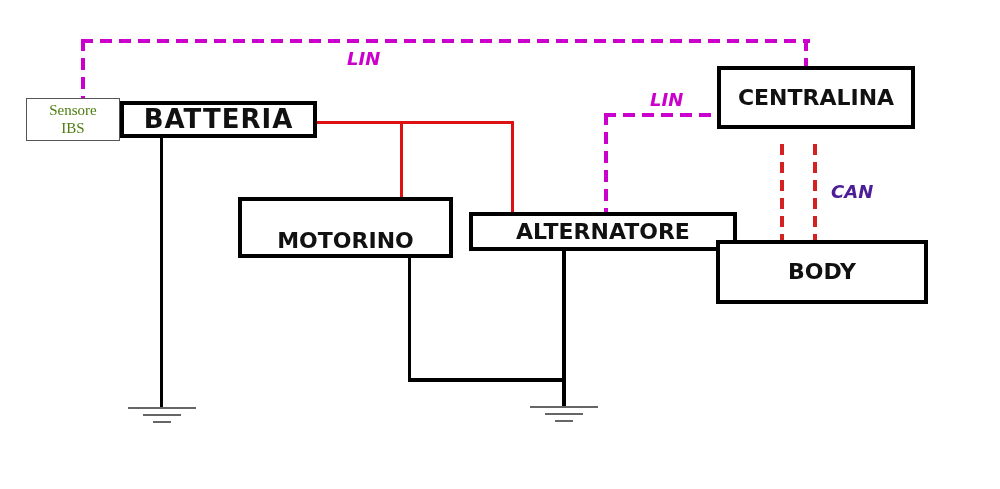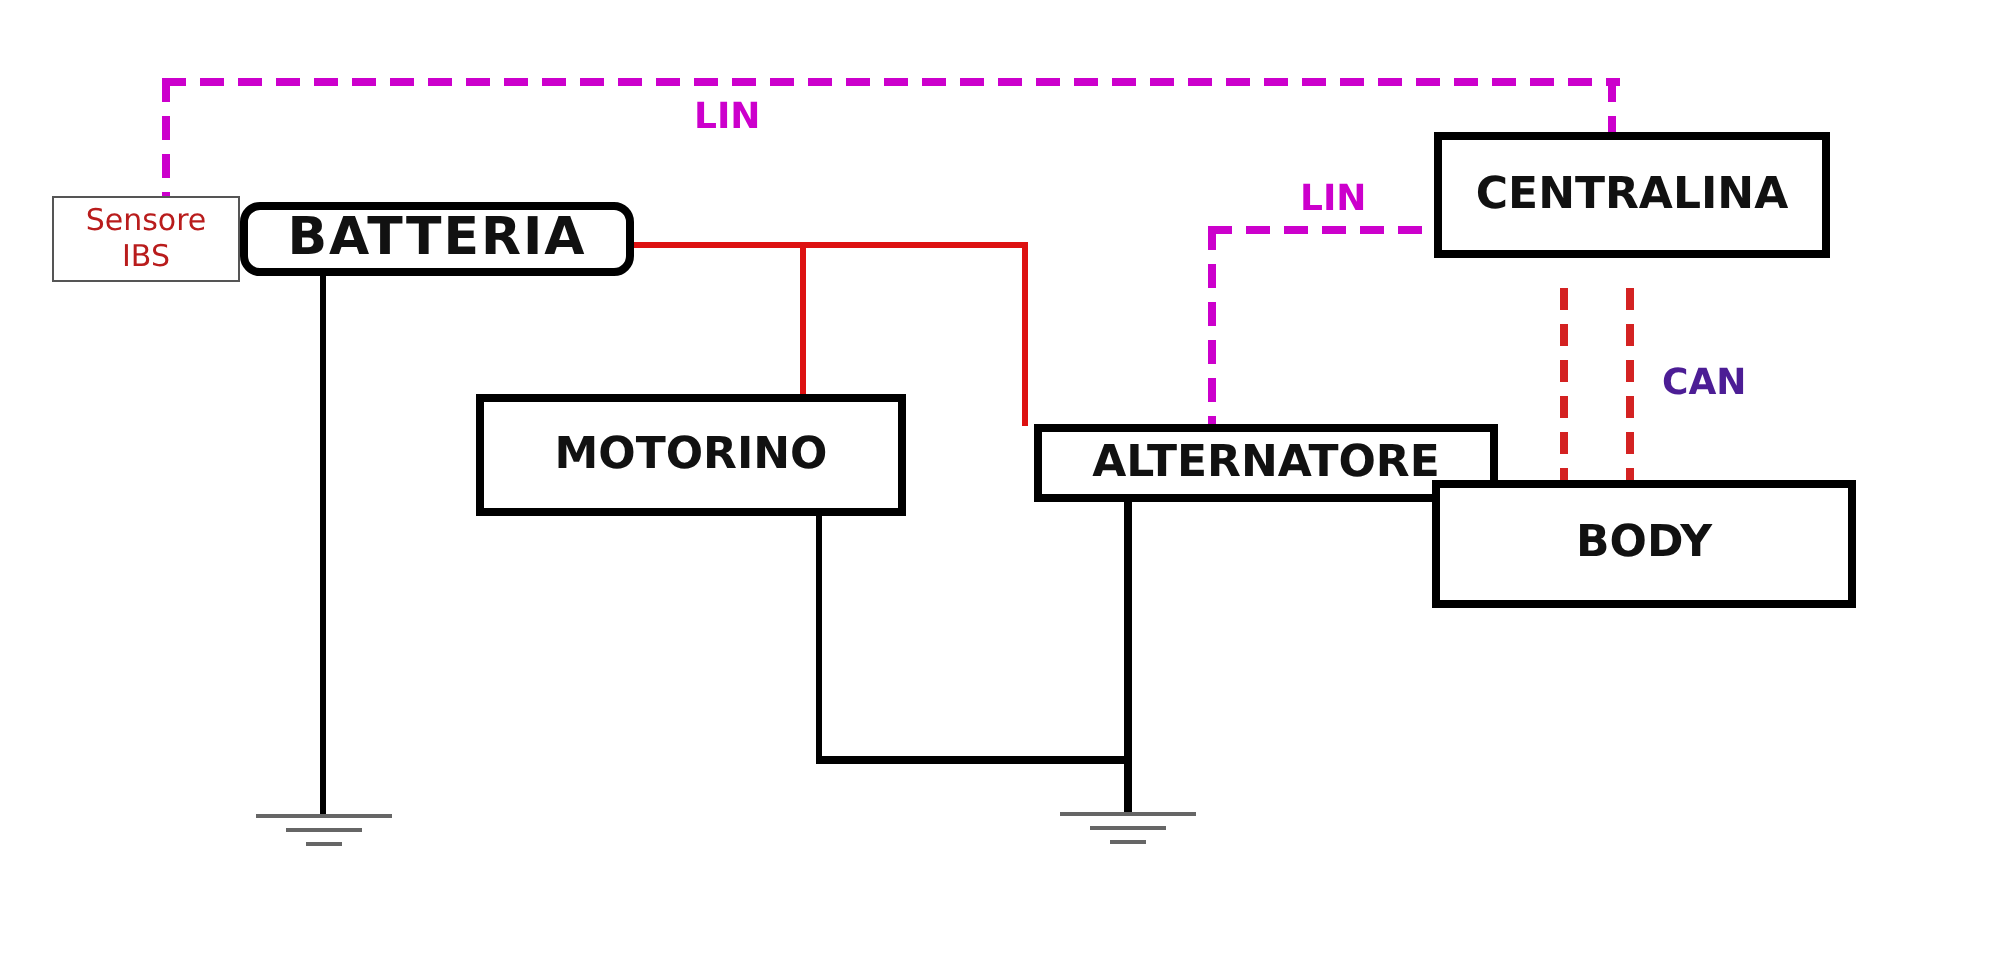--- a/index.html
+++ b/index.html
@@ -27,27 +27,28 @@
     justify-content: center;
     text-align: center;
     font-weight: bold;
     color: #111111;
     line-height: 1.18;
     z-index: 3;
   }
   .node.thin {
     border: 1px solid #555555;
     font-weight: normal;
-    color: #b91c1c;
+    color: #4d7c0f;
     z-index: 2;
+    font-family: Liberation Serif, serif;
   }
   #sensore-ibs   { left: 26px;  top: 98px;  width: 94px;  height: 43px; font-size: 15px; }
-  #batteria      { left: 120px; top: 101px; width: 197px; height: 37px; font-size: 26px; letter-spacing: 1px; border-radius: 10px; }
-  #motorino      { left: 238px; top: 197px; width: 215px; height: 61px; font-size: 22px; }
-  #alternatore   { left: 469px; top: 212px; width: 232px; height: 39px; font-size: 22px; margin-left: 48px; }
+  #batteria      { left: 120px; top: 101px; width: 197px; height: 37px; font-size: 26px; letter-spacing: 1px; }
+  #motorino      { left: 238px; top: 197px; width: 215px; height: 61px; font-size: 22px; justify-content: flex-end; }
+  #alternatore   { left: 469px; top: 212px; width: 268px; height: 39px; font-size: 22px; }
   #centralina    { left: 717px; top: 66px;  width: 198px; height: 63px; font-size: 22px; }
   #body-computer { left: 716px; top: 240px; width: 212px; height: 64px; font-size: 22px; }
 
   
   .wire { position: absolute; z-index: 1; }
   .wire.black { background: #000000; }
   .wire.red   { background: #dd1111; }
 
   .dash-h-lin {
     position: absolute; height: 4px; z-index: 1;
@@ -58,20 +59,21 @@
     background: repeating-linear-gradient(180deg, #cc00cc 0 12px, transparent 12px 19px);
   }
   .dash-v-can {
     position: absolute; width: 4px; z-index: 1;
     background: repeating-linear-gradient(180deg, #d42222 0 11px, transparent 11px 18px);
   }
 
   
   .bus-label {
     position: absolute;
+    font-style: italic;
     font-weight: 600;
     font-size: 18px;
     z-index: 4;
   }
   .bus-label.lin { color: #cc00cc; }
   .bus-label.can { color: #4c1d95; }
   #label-lin-top    { left: 347px; top: 48px;  }
   #label-lin-engine { left: 650px; top: 89px;  }
   #label-can        { left: 831px; top: 181px; }
 

